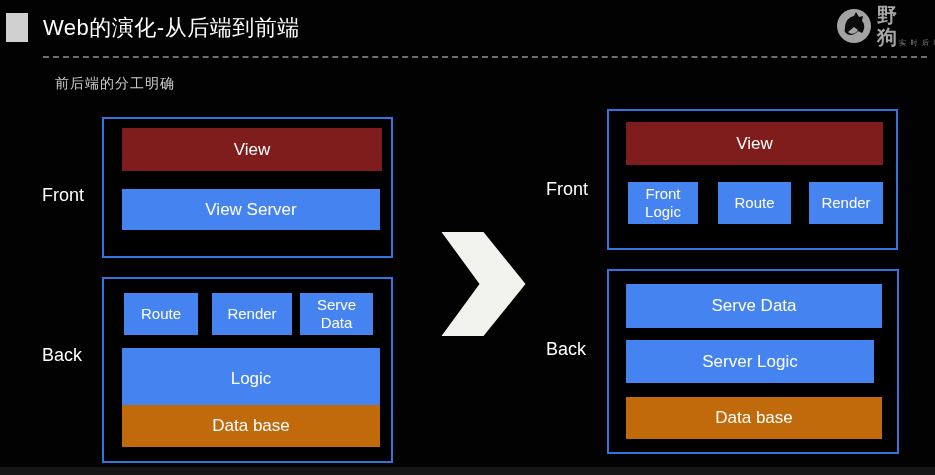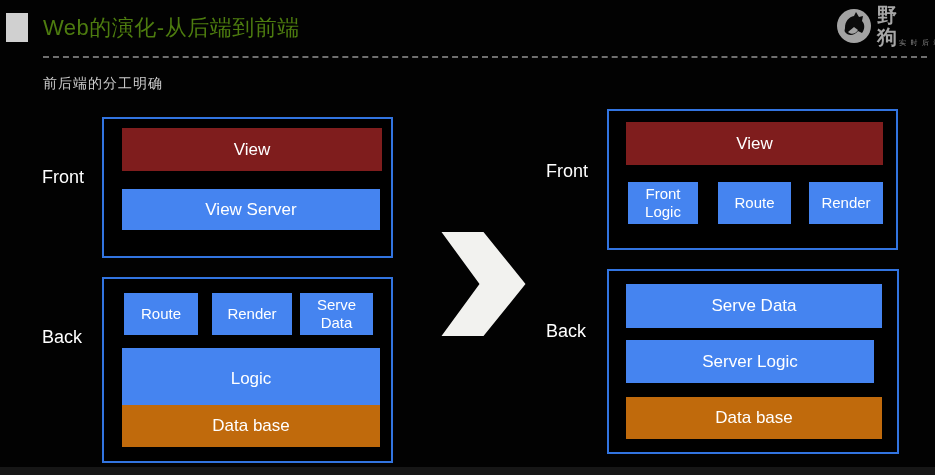--- a/index.html
+++ b/index.html
@@ -1,41 +1,41 @@
 <!DOCTYPE html>
 <html><head>
 <meta charset="utf-8">
 <style>
   html,body{margin:0;padding:0;background:#000;}
   .slide{position:relative;width:935px;height:475px;background:#020202;overflow:hidden;
          font-family:"Liberation Sans","DejaVu Sans",sans-serif;-webkit-font-smoothing:antialiased;}
 
   
   .title-marker{position:absolute;left:6px;top:13px;width:22px;height:29px;background:#d0d0d0;}
-  .page-title{position:absolute;left:43px;top:14px;font-size:22px;line-height:28px;color:#4d7c0f;letter-spacing:.5px;white-space:nowrap;}
+  .page-title{position:absolute;left:43px;top:14px;font-size:22px;line-height:28px;color:#ffffff;letter-spacing:.5px;white-space:nowrap;}
   .divider{position:absolute;left:43px;top:56px;width:884px;height:0;border-top:2px dashed #6e6e6e;}
-  .subtitle{position:absolute;left:43px;top:75px;font-size:14px;color:#cdcdcd;letter-spacing:1px;}
+  .subtitle{position:absolute;left:55px;top:75px;font-size:14px;color:#cdcdcd;letter-spacing:1px;}
 
   
   .logo{position:absolute;left:836px;top:4px;display:flex;align-items:center;gap:5px;}
   .logo-icon{width:36px;height:36px;flex:0 0 auto;}
   .logo-text{display:flex;flex-direction:row;align-items:flex-end;}
   .logo-name{font-size:20px;font-weight:bold;color:#a6a6a6;line-height:22px;letter-spacing:2px;}
   .logo-tagline{font-size:7px;color:#8a8a8a;letter-spacing:4.5px;margin-top:1px;white-space:nowrap;}
 
   
   .outline-box{position:absolute;border:2px solid #3274e0;background:#000;box-sizing:border-box;}
   .bar,.chip{position:absolute;box-sizing:border-box;display:flex;align-items:center;justify-content:center;
              color:#fff;text-align:center;}
   .bar{font-size:17px;}
   .chip{font-size:15px;line-height:1.2;padding:2px;}
   .green{background:#7f1d1d;}
   .blue{background:#4584f0;}
   .orange{background:#c06a0c;}
-  .side-label{position:absolute;color:#ffffff;font-size:18px;}
+  .side-label{position:absolute;color:#ffffff;font-size:18px;margin-top:18px;}
 
   
   .b-front-label{left:42px;top:167px;}
   .b-front-box{left:102px;top:117px;width:291px;height:141px;}
   .b-view{left:122px;top:128px;width:260px;height:43px;}
   .b-view-logic{left:122px;top:189px;width:258px;height:41px;}
   .b-back-label{left:42px;top:327px;}
   .b-back-box{left:102px;top:277px;width:291px;height:186px;}
   .b-route{left:124px;top:293px;width:74px;height:42px;}
   .b-render{left:212px;top:293px;width:80px;height:42px;}

